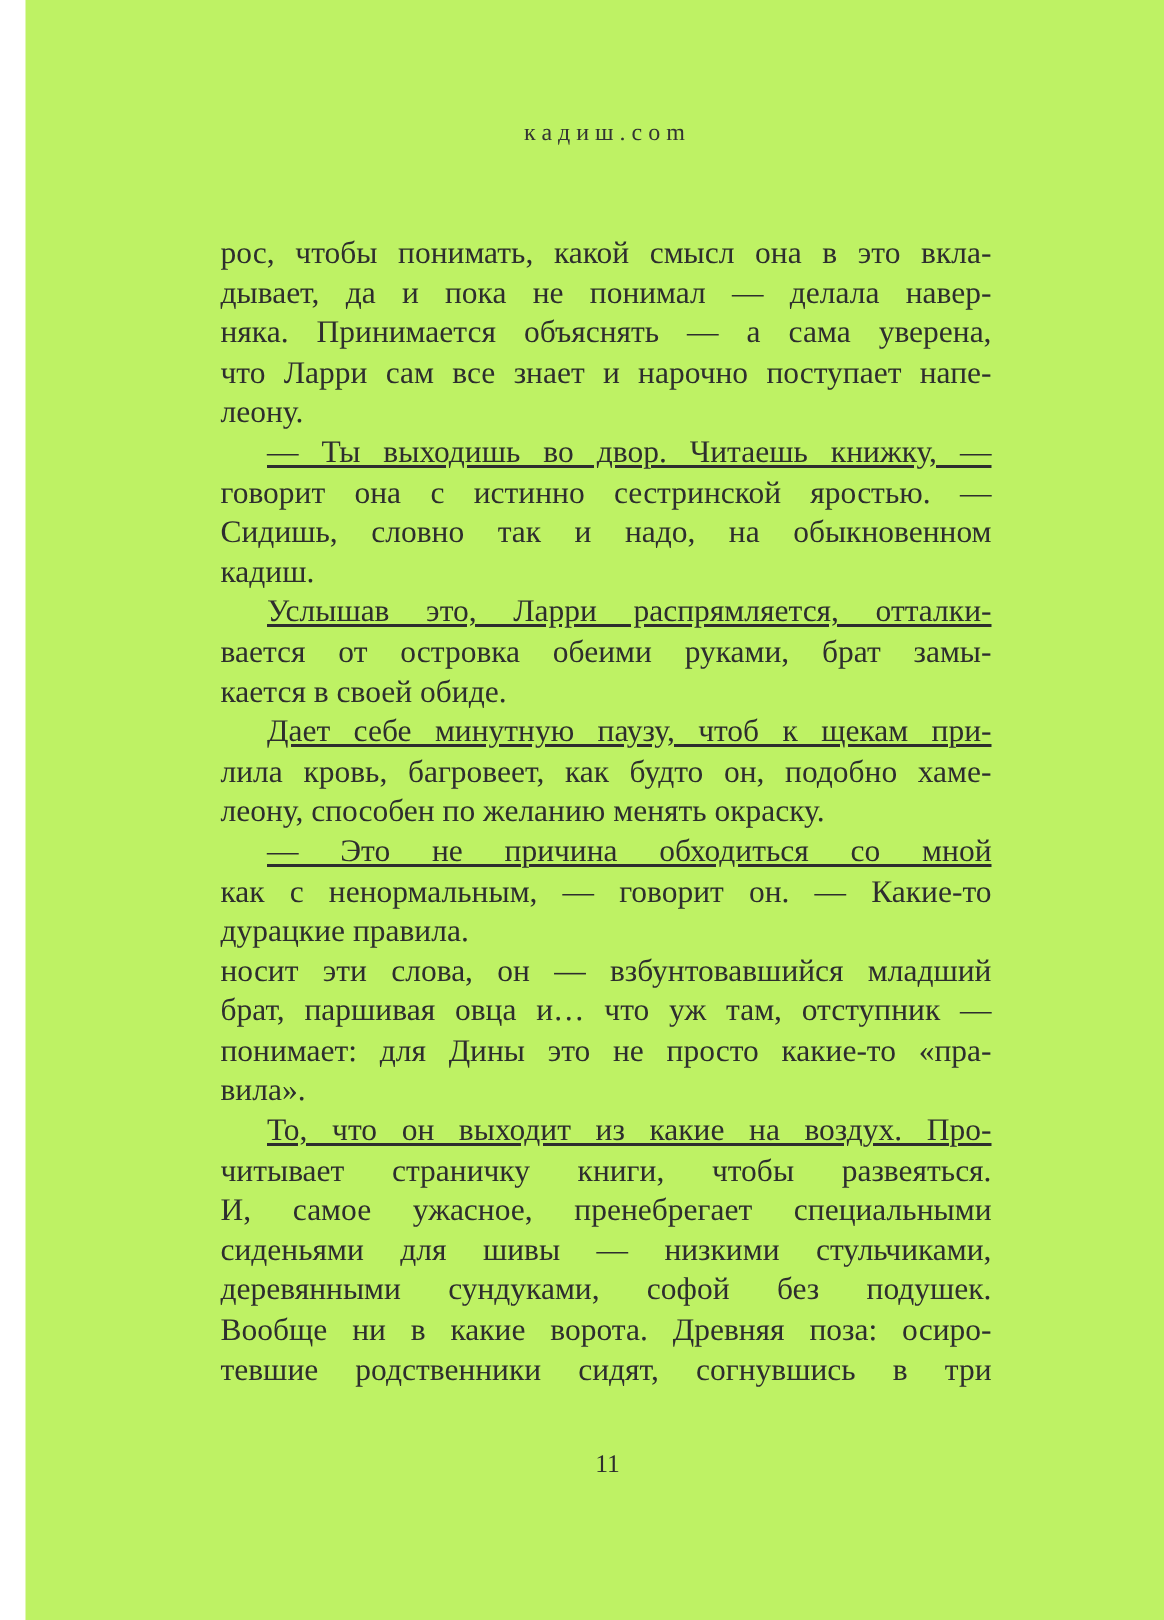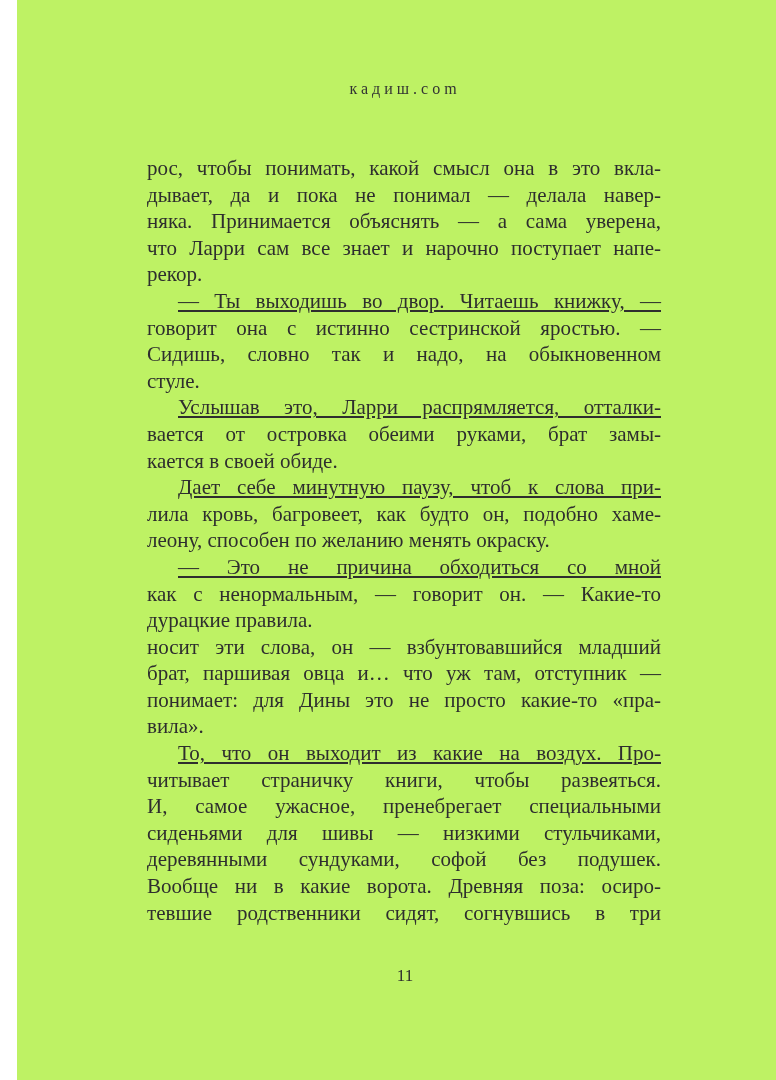--- a/index.html
+++ b/index.html
@@ -63,29 +63,29 @@
 <body>
 
 <div class="book-page">
   <div class="running-title">кадиш.com</div>
 
   <div class="body-text">
       <div class="line">рос, чтобы понимать, какой смысл она в это вкла-</div>
       <div class="line">дывает, да и пока не понимал — делала навер-</div>
       <div class="line">няка. Принимается объяснять — а сама уверена,</div>
       <div class="line">что Ларри сам все знает и нарочно поступает напе-</div>
-      <div class="line last">рекор.</div>
+      <div class="line last">леону.</div>
       <div class="line indent">— Ты выходишь во двор. Читаешь книжку, —</div>
       <div class="line">говорит она с истинно сестринской яростью. —</div>
       <div class="line">Сидишь, словно так и надо, на обыкновенном</div>
-      <div class="line last">стуле.</div>
+      <div class="line last">кадиш.</div>
       <div class="line indent">Услышав это, Ларри распрямляется, отталки-</div>
       <div class="line">вается от островка обеими руками, брат замы-</div>
       <div class="line last">кается в своей обиде.</div>
-      <div class="line indent">Дает себе минутную паузу, чтоб к слова при-</div>
+      <div class="line indent">Дает себе минутную паузу, чтоб к щекам при-</div>
       <div class="line">лила кровь, багровеет, как будто он, подобно хаме-</div>
       <div class="line last">леону, способен по желанию менять окраску.</div>
       <div class="line indent">— Это не причина обходиться со мной</div>
       <div class="line">как с ненормальным, — говорит он. — Какие-то</div>
       <div class="line last">дурацкие правила.</div>
       <div class="line">носит эти слова, он — взбунтовавшийся младший</div>
       <div class="line">брат, паршивая овца и… что уж там, отступник —</div>
       <div class="line">понимает: для Дины это не просто какие-то «пра-</div>
       <div class="line last">вила».</div>
       <div class="line indent">То, что он выходит из какие на воздух. Про-</div>

